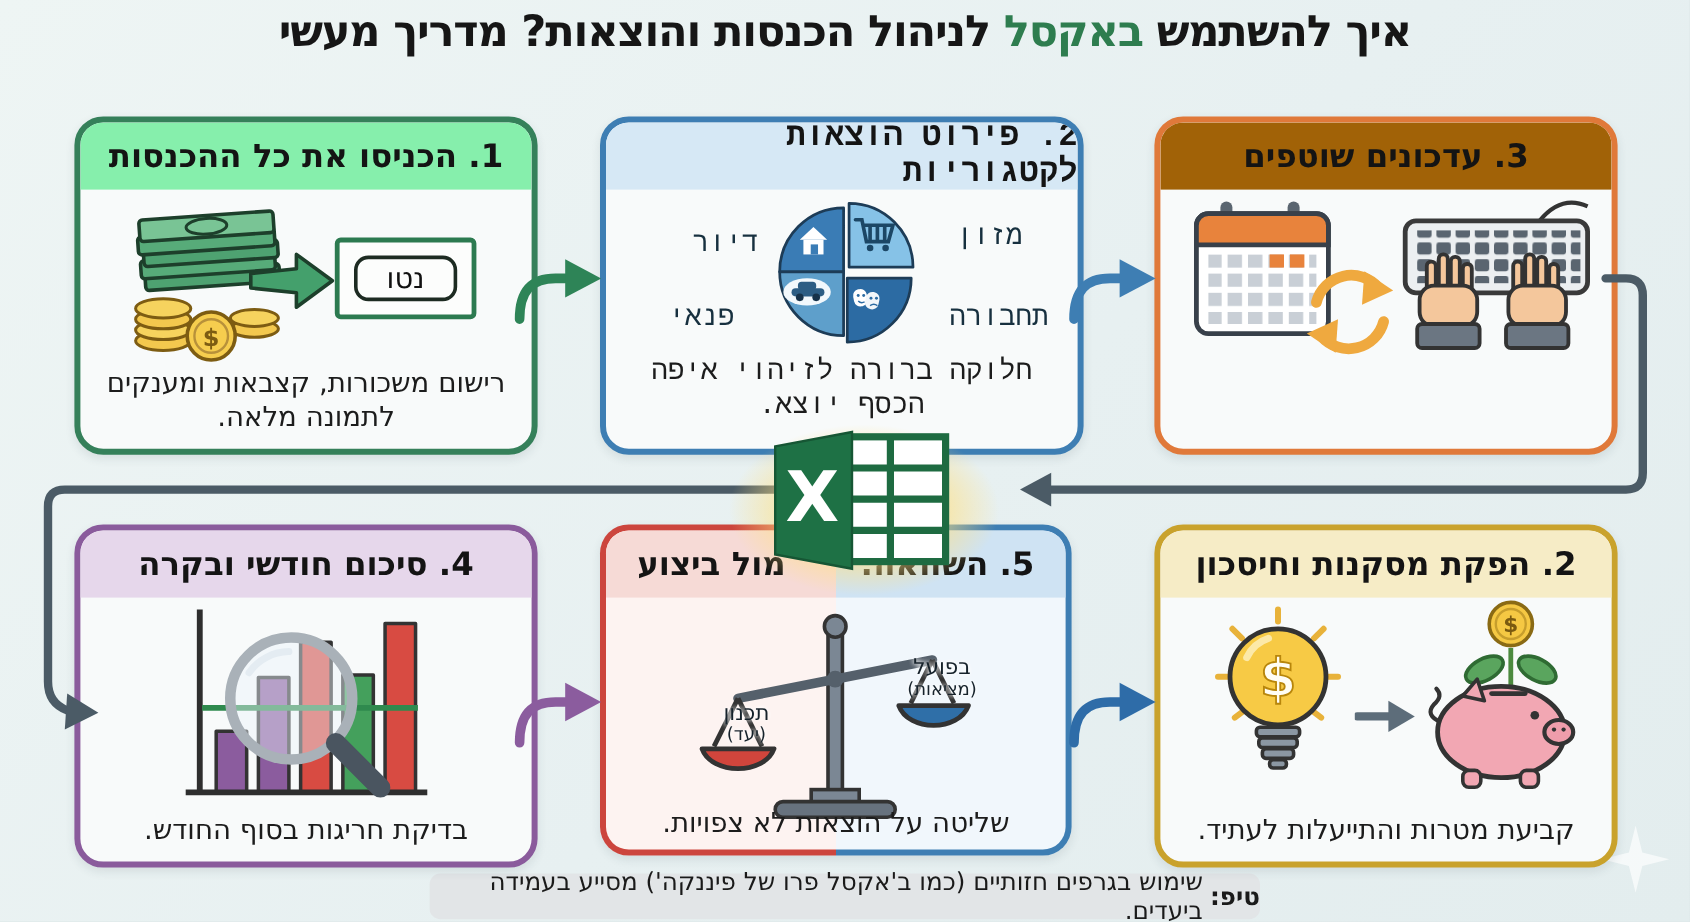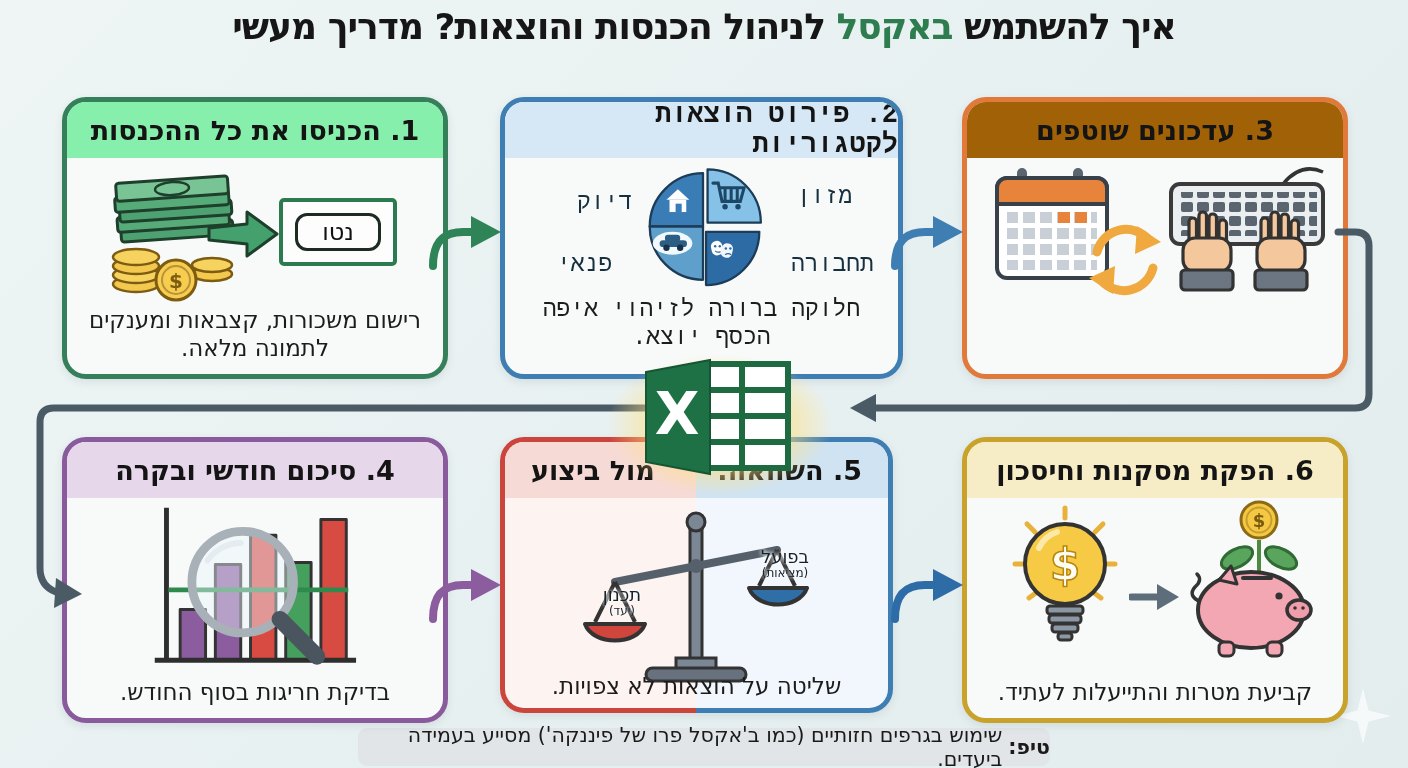--- a/index.html
+++ b/index.html
@@ -33,21 +33,21 @@
     background:linear-gradient(90deg,#cc453d 0 50%,#3e7eb3 50% 100%);}
   .b5 .box-inner{width:100%;height:100%;border-radius:19px;overflow:hidden;display:flex;flex-direction:column;
     background:linear-gradient(90deg,#fdf3f1 0 50%,#f1f7fc 50% 100%);}
   .b5 .box-header{background:linear-gradient(90deg,#f6dad6 0 50%,#cfe3f3 50% 100%);
     justify-content:space-between;padding:0 26px;}
   
   .pie-label{position:absolute;font-size:23px;color:#17303f;white-space:nowrap;}
   .scale-label{position:absolute;text-align:center;color:#16222b;line-height:1.05;
     text-shadow:0 0 4px #fff,0 0 4px #fff;}
   .scale-label .big{font-weight:normal;font-size:18px;display:block;}
-  .scale-label .small{font-size:12px;display:block;}
+  .scale-label .small{font-size:15px;display:block;}
   .banknote{position:absolute;width:110px;height:60px;background:#fcfdfc;border:4px solid #2c7a50;
     border-radius:5px;display:flex;align-items:center;justify-content:center;}
   .banknote .inner{border:3px solid #1d2b22;border-radius:12px;padding:2px 24px;font-size:24px;color:#111;}
   
   .conn{position:absolute;z-index:2;}
   
   .glow{position:absolute;left:570px;top:330px;width:300px;height:190px;z-index:3;pointer-events:none;
     background:radial-gradient(closest-side,rgba(255,244,190,.95),rgba(255,224,130,.55) 48%,rgba(255,224,130,0) 75%);}
   .excel{position:absolute;left:638px;top:356px;width:160px;height:122px;z-index:4;}
   .excel .letter{position:absolute;left:8px;top:24px;width:62px;text-align:center;
@@ -136,21 +136,21 @@
             <circle cx="5" cy="7" r="1.6" fill="#2c6ba3"></circle>
             <circle cx="11" cy="7" r="1.6" fill="#2c6ba3"></circle>
             <circle cx="19" cy="10" r="1.6" fill="#2c6ba3"></circle>
             <circle cx="25" cy="10" r="1.6" fill="#2c6ba3"></circle>
             <path d="M5,13 q3,3 7,1" stroke="#2c6ba3" stroke-width="1.6" fill="none"></path>
             <path d="M18,18 q4,-3 8,0" stroke="#2c6ba3" stroke-width="1.6" fill="none"></path>
           </g>
         </g>
       </svg>
       <div class="pie-label" style="left:292px;top:26px">מזון</div>
-      <div class="pie-label" style="left:72px;top:32px">דיוק</div>
+      <div class="pie-label" style="left:72px;top:32px">דיור</div>
       <div class="pie-label" style="left:52px;top:94px">פנאי</div>
       <div class="pie-label" style="left:286px;top:94px">תחבורה</div>
       <div class="box-desc" dir="rtl" style="bottom:22px">חלוקה ברורה לזיהוי איפה הכסף יוצא.</div>
     </div>
   </section>
 
   <section class="box b3">
     <div class="box-header" dir="rtl">3. עדכונים שוטפים</div>
     <div class="box-body">
       <svg style="position:absolute;left:22px;top:6px" width="130" height="124" viewBox="0 0 130 124">
@@ -253,21 +253,21 @@
         <div class="scale-label" style="left:238px;top:50px;width:84px">
           <span class="big">בפועל</span>
           <span class="small">(מציאות)</span>
         </div>
         <div class="box-desc" dir="rtl" style="bottom:8px">שליטה על הוצאות לא צפויות.</div>
       </div>
     </div>
   </section>
 
   <section class="box b6">
-    <div class="box-header" dir="rtl">6. הפקת מסקנות וחיסכון</div>
+    <div class="box-header" dir="rtl">2. הפקת מסקנות וחיסכון</div>
     <div class="box-body">
       <svg style="position:absolute;left:38px;top:4px" width="120" height="146" viewBox="0 0 120 146">
         <g stroke="#e8b23a" stroke-width="5" stroke-linecap="round">
           <line x1="60" y1="6" x2="60" y2="16"></line>
           <line x1="22" y1="22" x2="30" y2="30"></line>
           <line x1="98" y1="22" x2="90" y2="30"></line>
           <line x1="10" y1="62" x2="20" y2="62"></line>
           <line x1="100" y1="62" x2="110" y2="62"></line>
           <line x1="24" y1="96" x2="32" y2="90"></line>
           <line x1="96" y1="96" x2="88" y2="90"></line>

